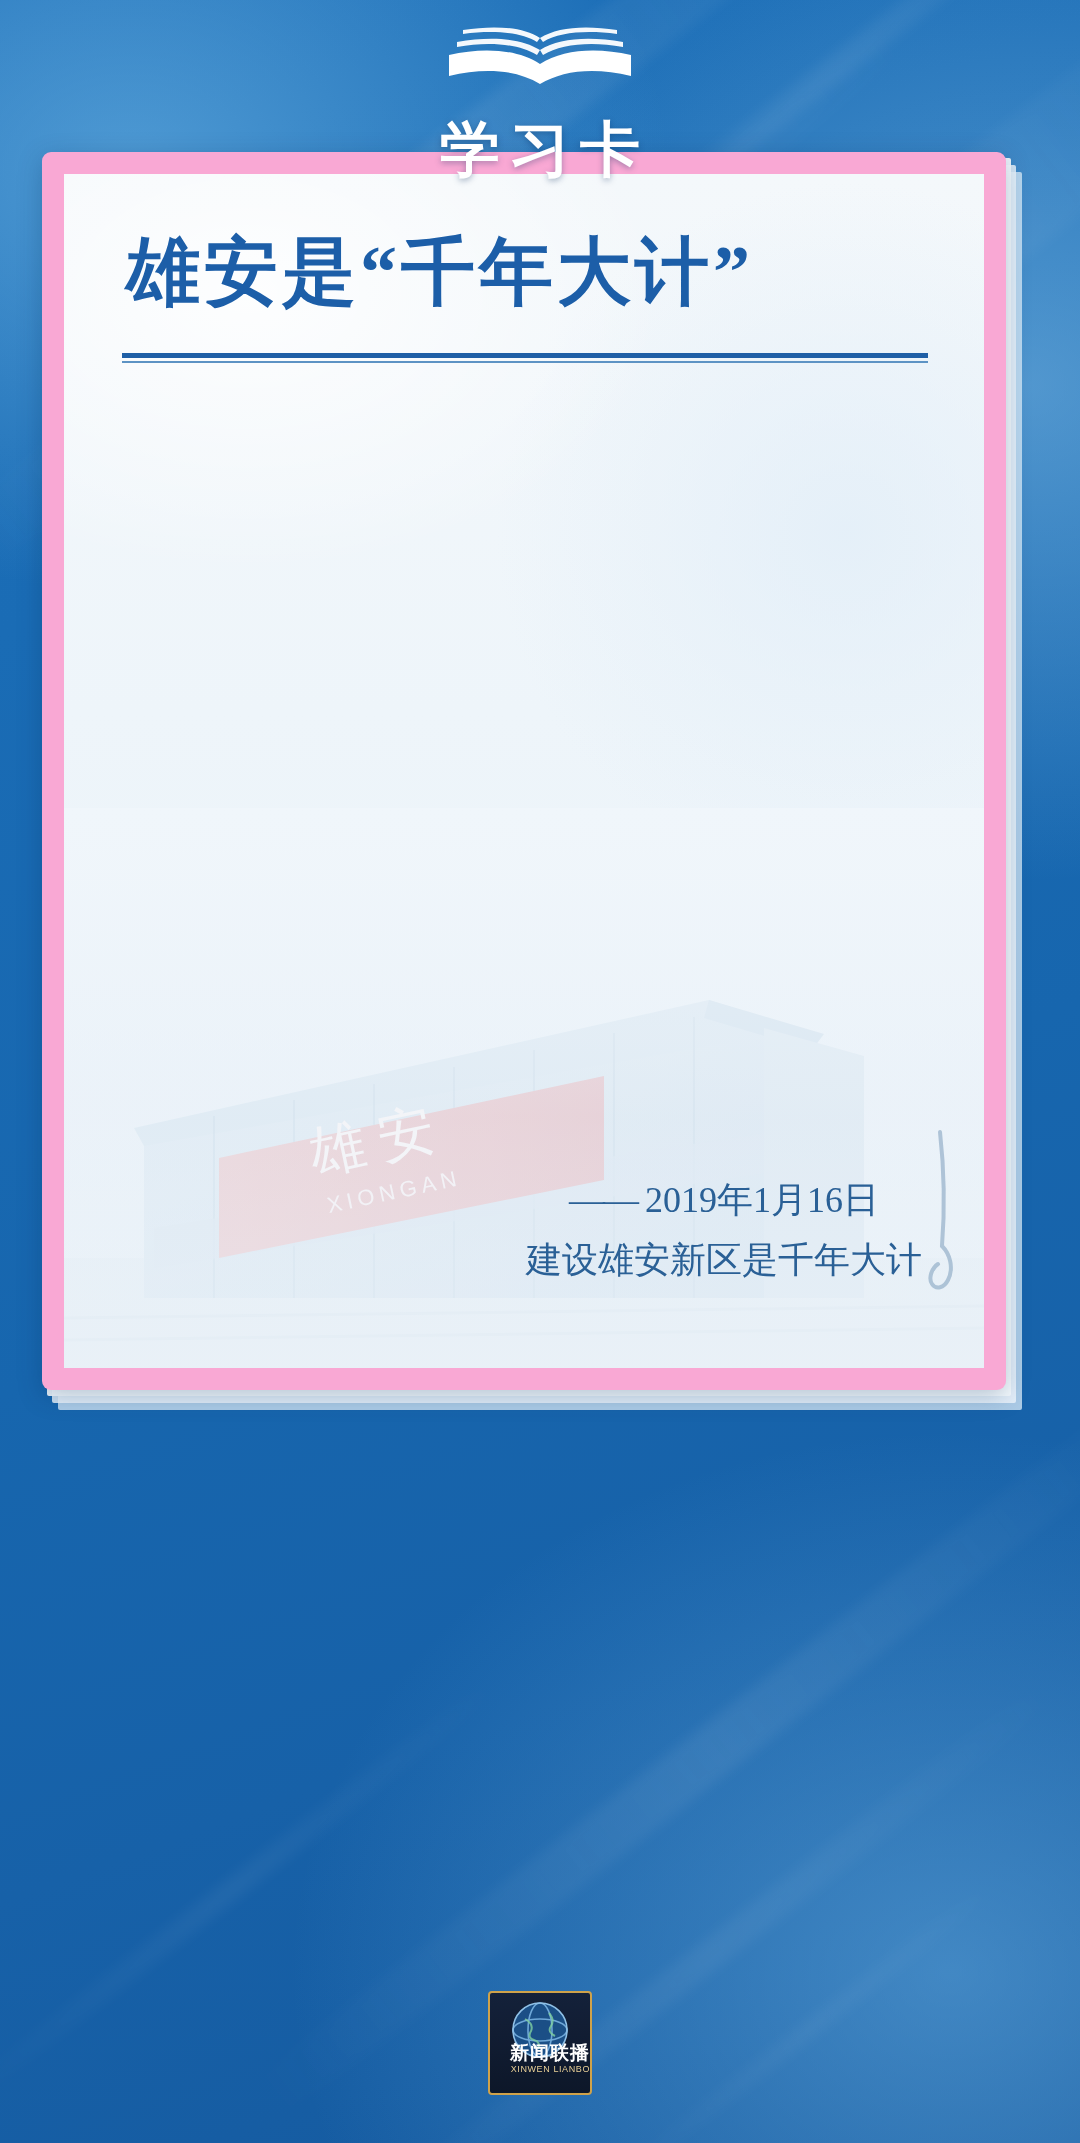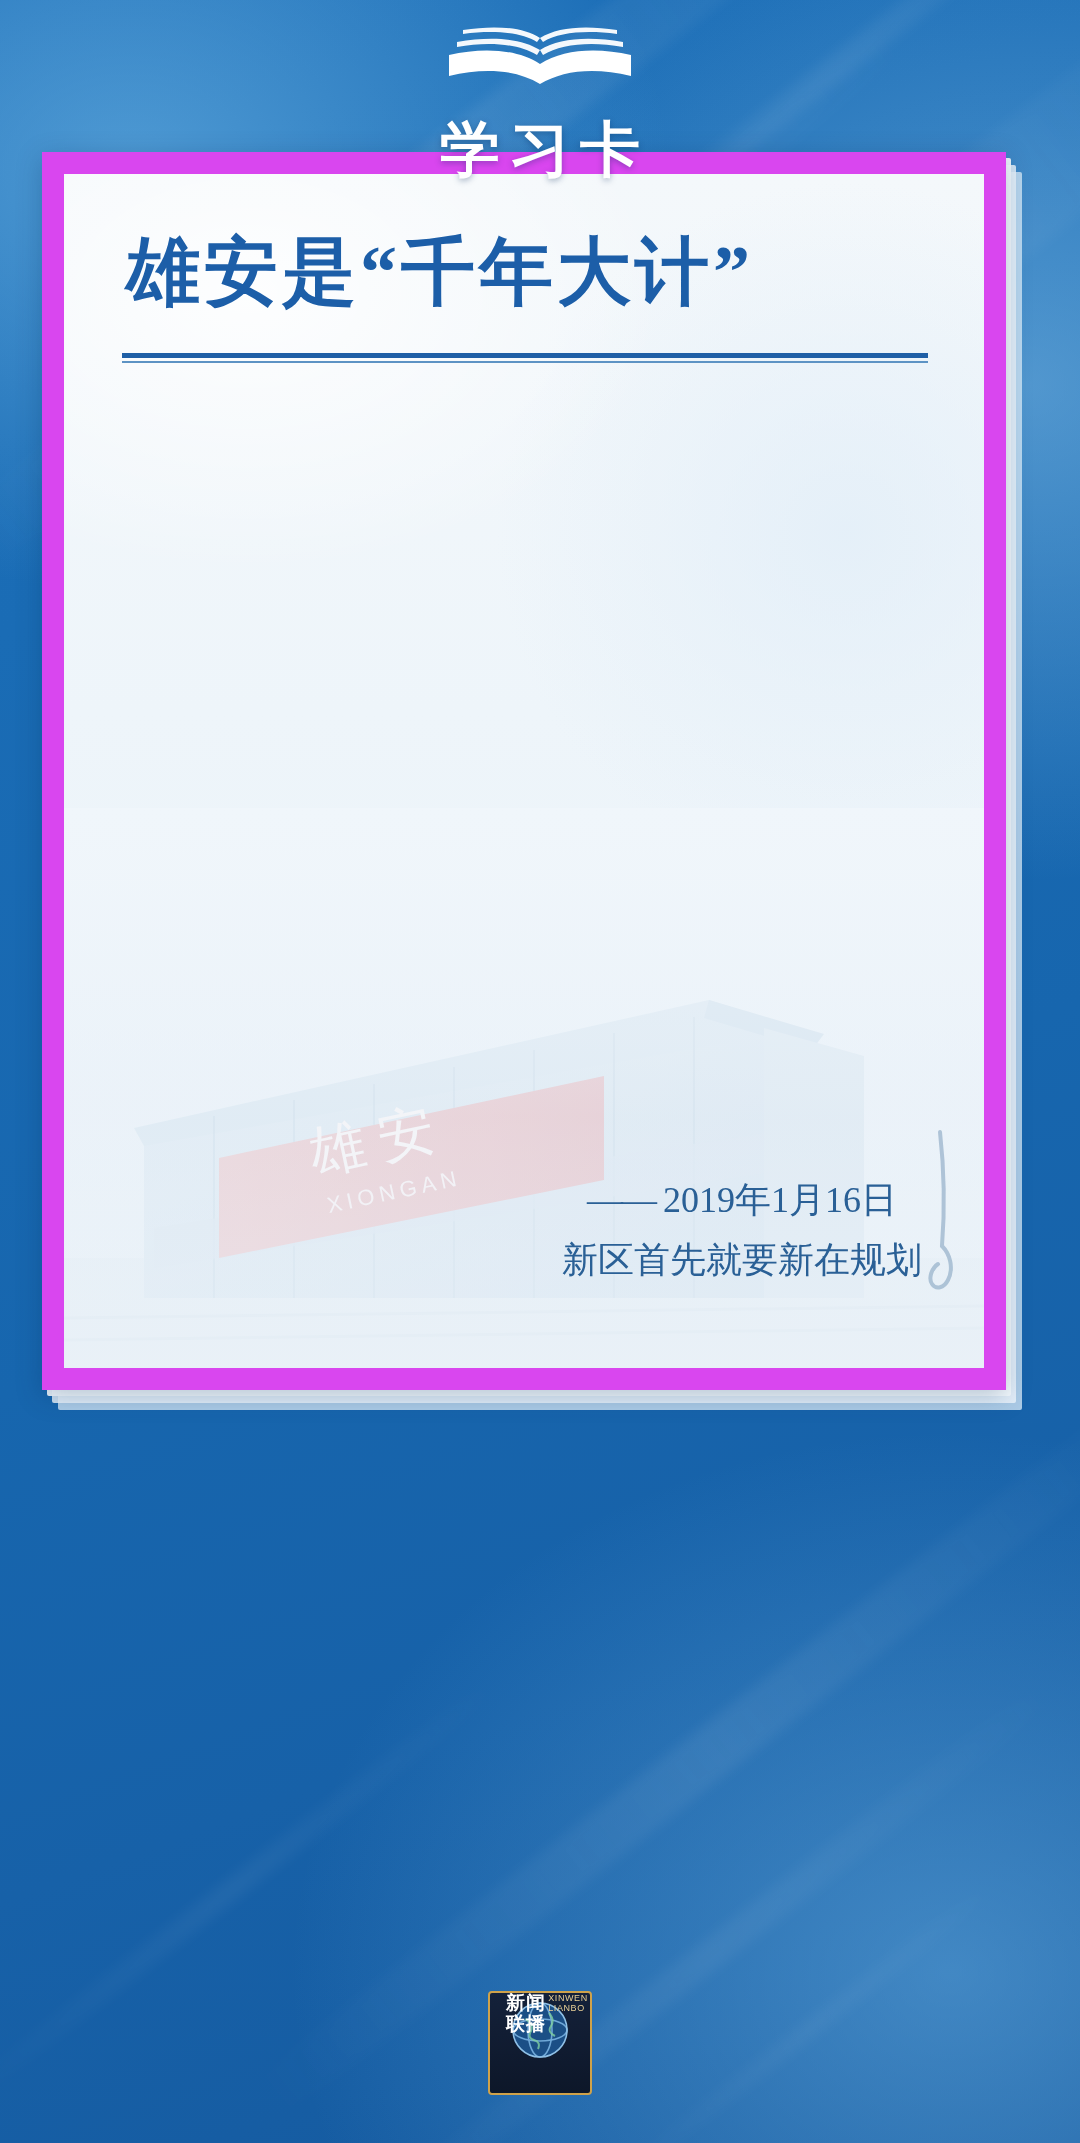--- a/index.html
+++ b/index.html
@@ -76,22 +76,23 @@
   .stack-3 { left: 16px; top: 20px; width: 964px; height: 1238px; background: rgba(222,238,250,0.75); }
   .stack-2 { left: 10px; top: 13px; width: 964px; height: 1238px; background: rgba(236,245,252,0.85); }
   .stack-1 { left: 5px;  top: 6px;  width: 964px; height: 1238px; background: rgba(247,251,254,0.95); }
 
   
   .card {
     position: absolute;
     left: 0; top: 0;
     width: 964px;
     height: 1238px;
-    background: #d946ef;
+    background: #f9a8d4;
     box-shadow: 0 6px 24px rgba(5,45,90,0.28);
+    border-radius: 9px;
   }
   .card-inner {
     position: absolute;
     left: 22px; top: 22px;
     width: 920px;
     height: 1194px;
     overflow: hidden;
     background:
       linear-gradient(180deg, #f4f8fb 0%, #eef5fa 45%, #e9f1f8 100%);
   }
@@ -189,22 +190,22 @@
     justify-content: center;
     z-index: 5;
   }
   .logo-box {
     width: 104px;
     height: 104px;
     background: linear-gradient(180deg, #14213a 0%, #0d1729 100%);
     border: 2px solid #cfa24a;
     border-radius: 4px;
     display: flex;
-    flex-direction: row;
-    align-items: flex-start;
+    flex-direction: column;
+    align-items: flex-end;
     justify-content: flex-end;
     position: relative;
     overflow: hidden;
     padding-left: 16px;
   }
   .globe {
     position: absolute;
     top: 6px; left: 50%;
     transform: translateX(-50%);
     width: 62px; height: 62px;
@@ -319,21 +320,21 @@
 
       <div class="content">
         <div class="headline">雄安是“千年大计”</div>
         <div class="rule"></div>
       </div>
 
       <div class="attribution">
         <div class="line1">
           <span class="dash">——</span><span>2019年1月16日</span>
         </div>
-        <div>新区首先就要新在规划</div>
+        <div>建设雄安新区是千年大计</div>
       </div>
 
       <svg class="brush" viewBox="0 0 52 170">
         <path d="M26 4 C30 40, 31 80, 28 118" stroke="#9ab4cc" stroke-width="4" fill="none" stroke-linecap="round"></path>
         <path d="M28 118 C36 126, 40 140, 34 152 C30 160, 22 162, 18 156 C14 150, 18 140, 24 136" stroke="#9ab4cc" stroke-width="4" fill="none" stroke-linecap="round"></path>
       </svg>
 
     </div>
   </div>
 </div>

